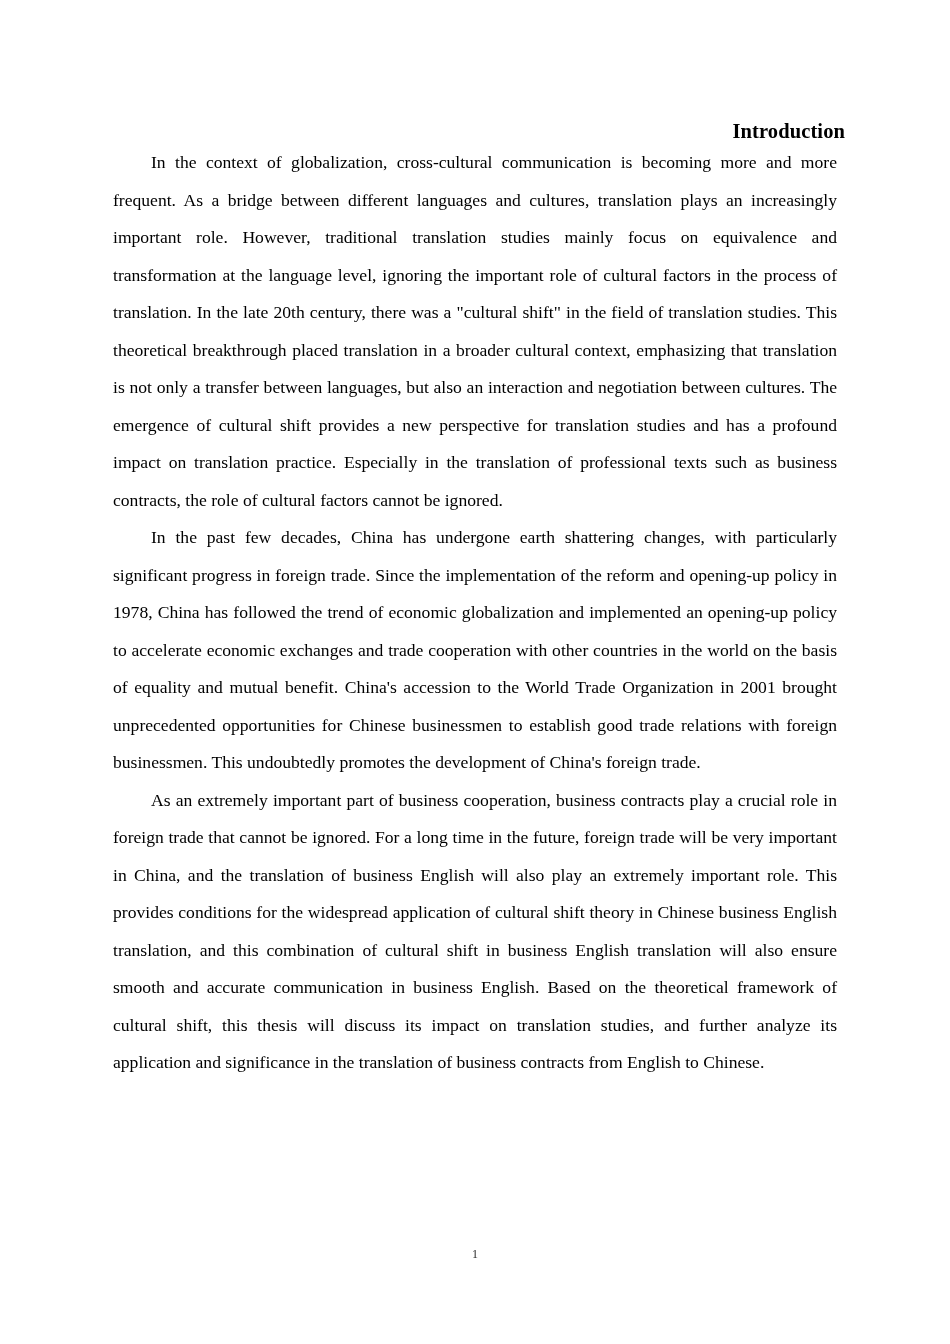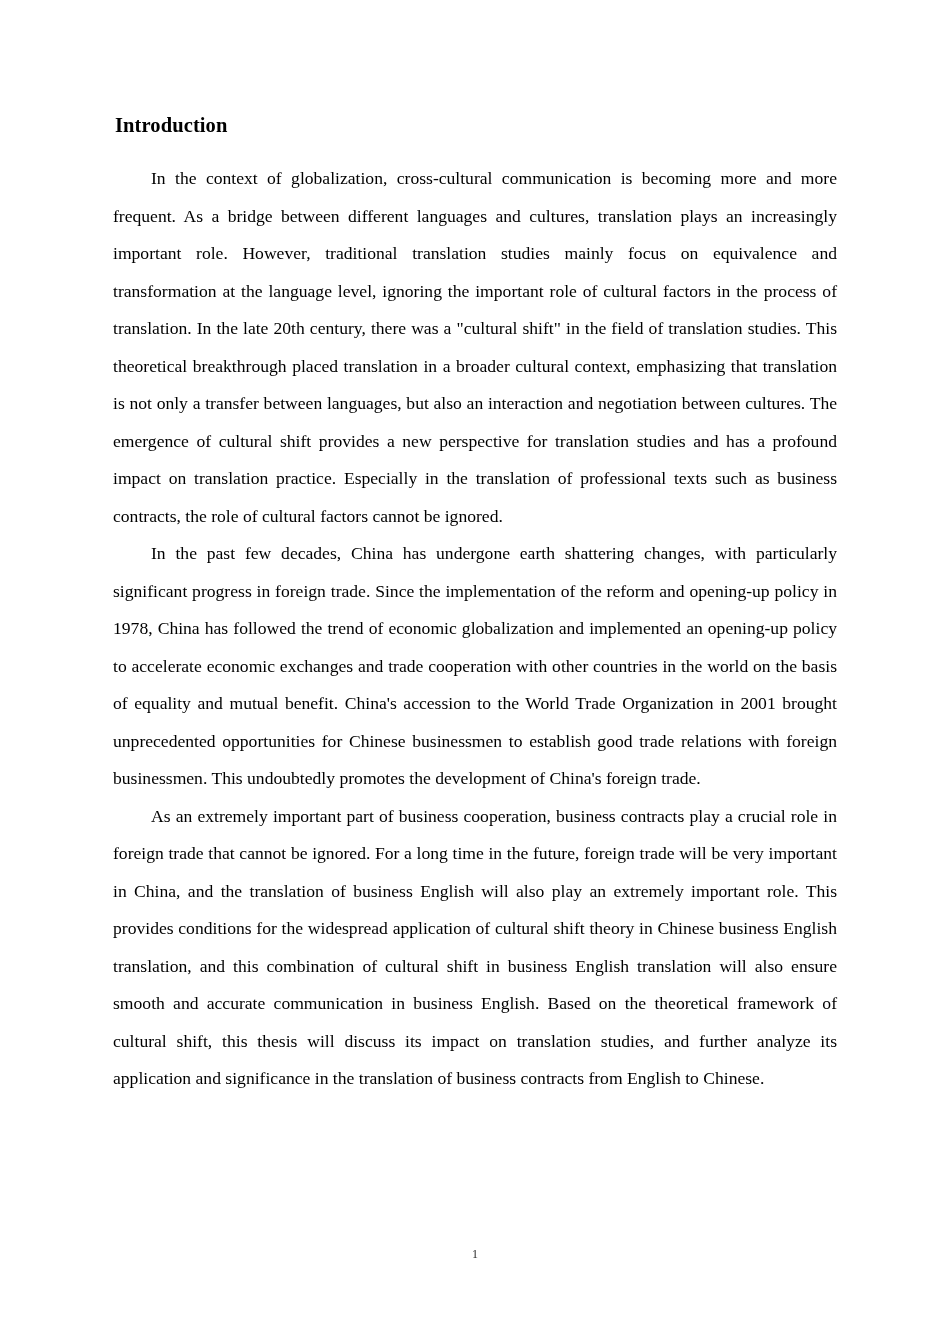--- a/index.html
+++ b/index.html
@@ -27,33 +27,33 @@
   .content-area {
     position: absolute;
     left: 113px;
     top: 0;
     width: 724px;
   }
 
   .doc-title {
     font-size: 20.5px;
     font-weight: bold;
-    text-align: left;
-    margin: 2px;
+    text-align: right;
+    margin: 8px;
     padding: 0;
     position: absolute;
     top: 112px;
     left: 0;
     width: 724px;
     letter-spacing: 0.1px;
   }
 
   .body-block {
     position: absolute;
-    top: 160px;
+    top: 144px;
     left: 0;
     width: 724px;
   }
 
   .para {
     font-size: 17.6px;
     line-height: 37.5px;
     text-align: justify;
     text-justify: inter-word;
     text-indent: 38px;

